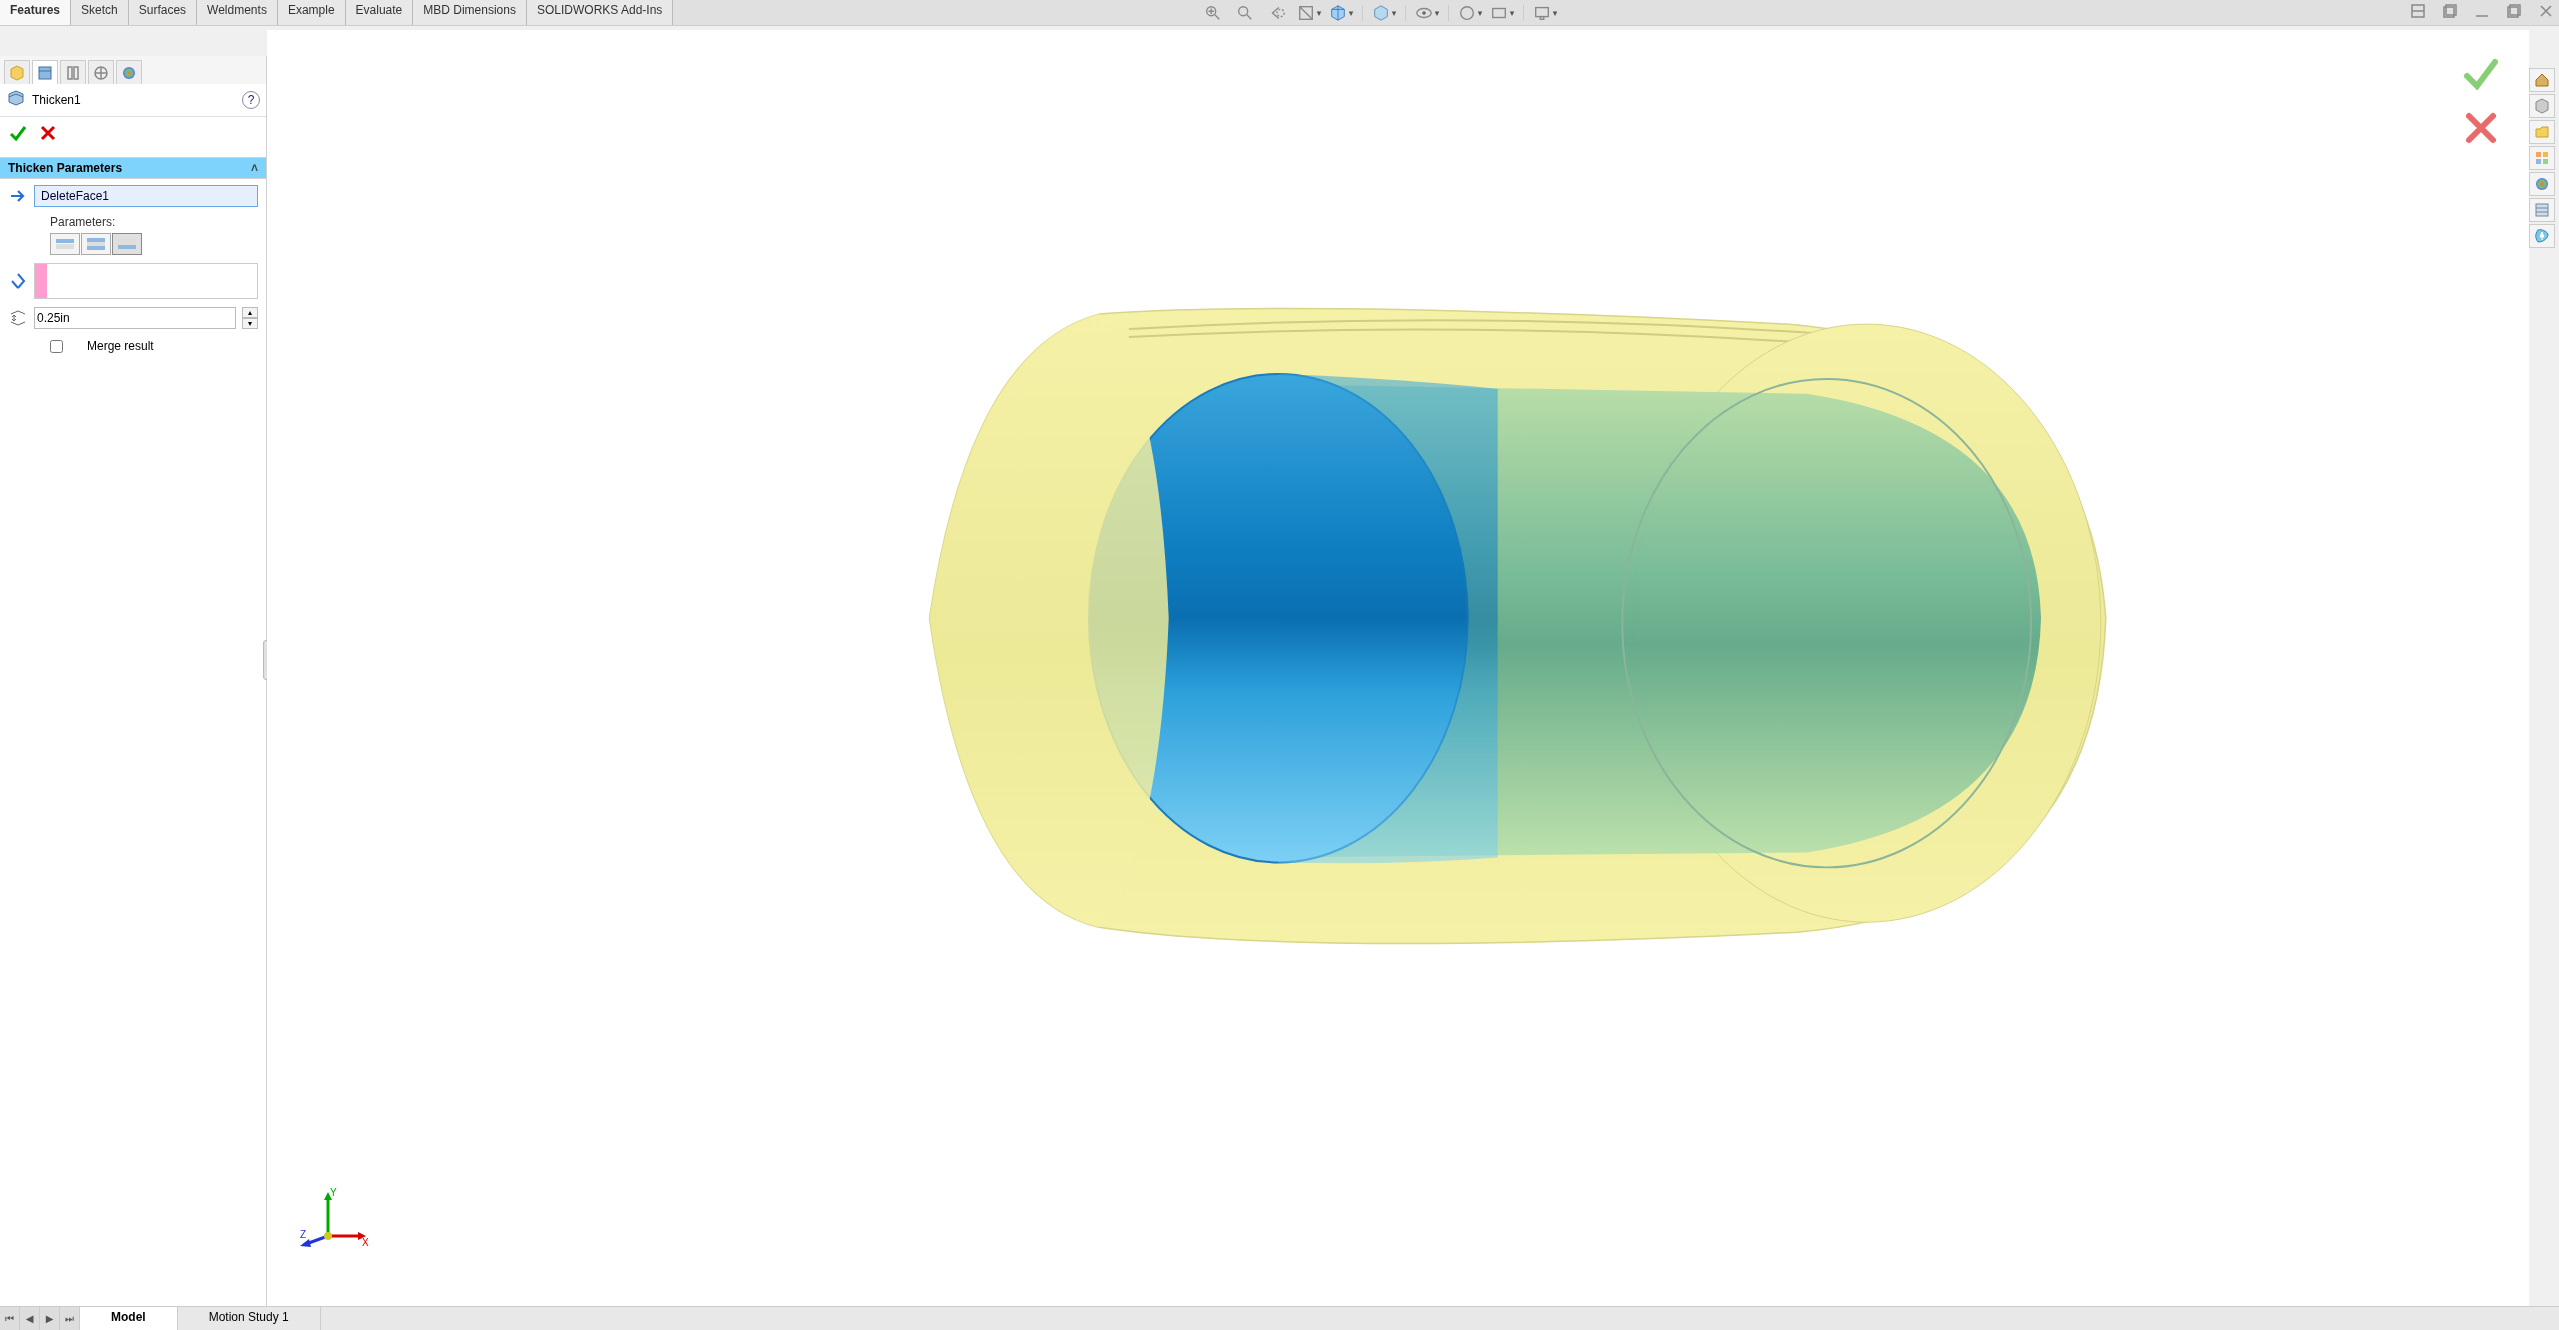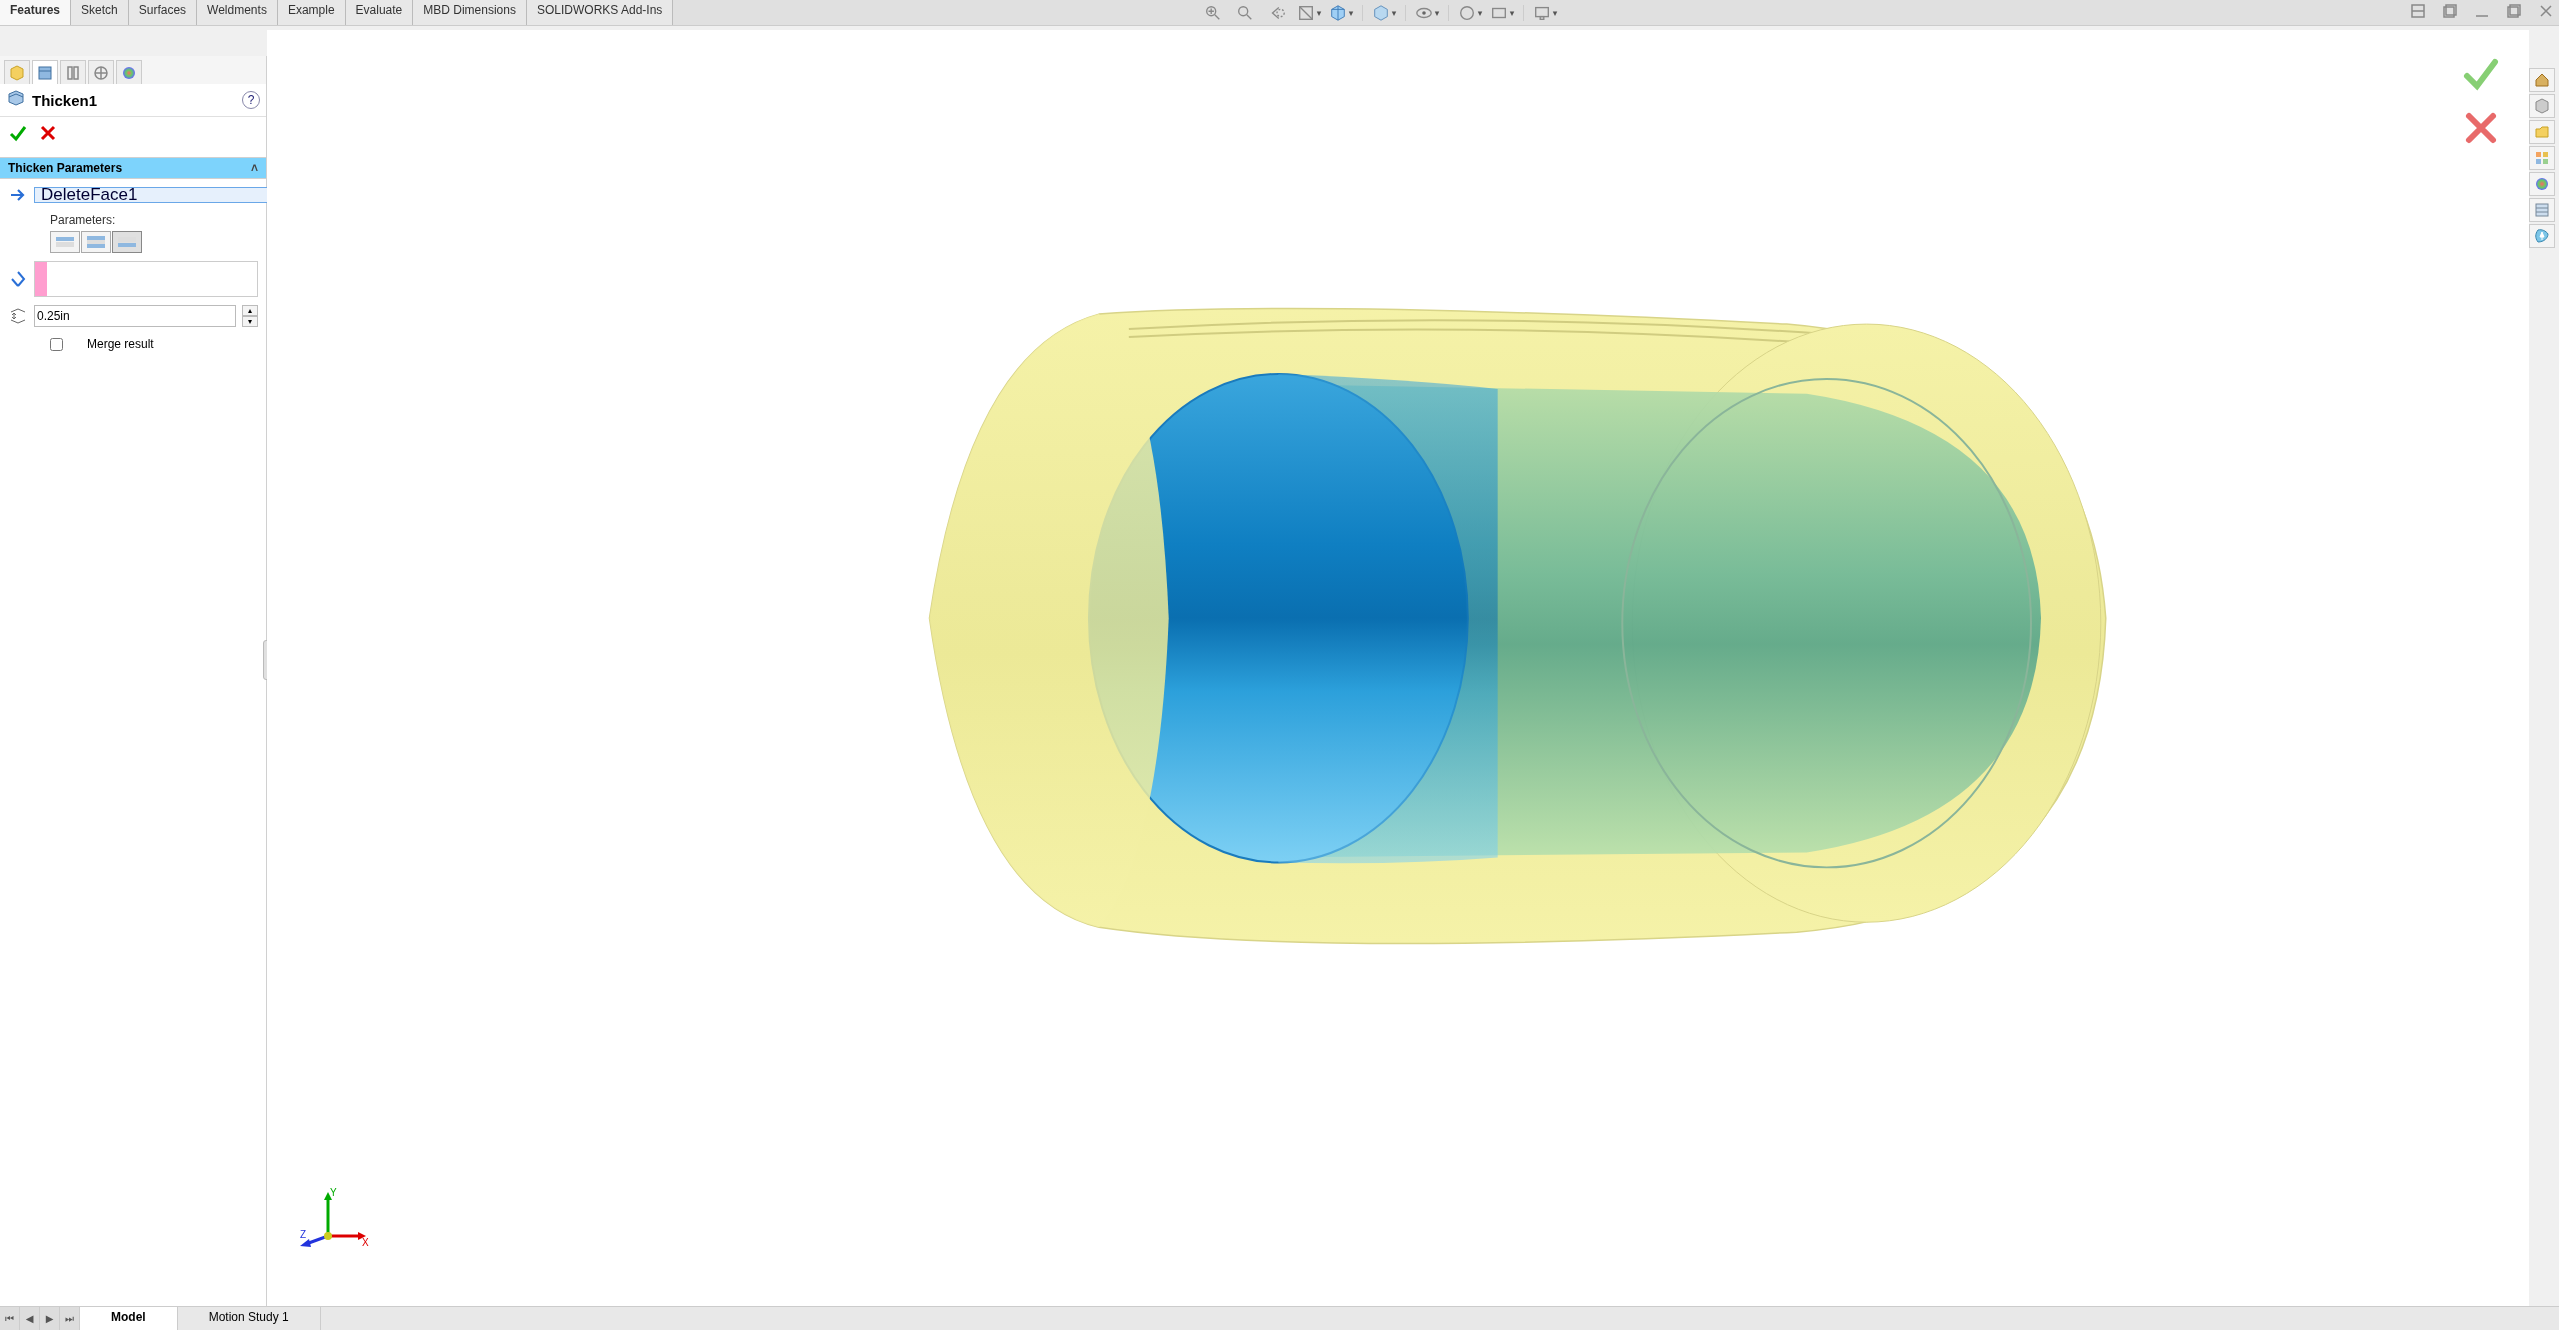--- a/index.html
+++ b/index.html
@@ -27,35 +27,35 @@
 .doc-item { display: flex; align-items: center; gap: 4px; font-size: 12px; color: #333; cursor: pointer; }
 .part-icon { display:inline-block; }
 
 
 .left-panel { position: absolute; top: 56px; left: 0; width: 267px; height: calc(100% - 56px - 24px); background: #fff; border-right: 1px solid #d0d0d0; }
 .lp-tabs { display: flex; gap: 2px; padding: 4px 4px 0 4px; background:#f5f5f5; }
 .lp-tab { width: 26px; height: 24px; border: 1px solid #ccc; border-bottom: none; background: #eee; display:flex; align-items:center; justify-content:center; cursor:pointer; }
 .lp-tab.active { background: #fff; }
 
 .feature-header { display:flex; align-items:center; gap:6px; padding: 4px 6px; border-bottom:1px solid #e0e0e0; }
-.feature-header .title { font-weight: bold; font-size: 15px; flex:1; }
+.feature-header .title { font-weight: normal; font-size: 12px; flex:1; }
 .help-q { width:18px; height:18px; border:1px solid #88a; border-radius:50%; color:#227; font-size:12px; display:flex; align-items:center; justify-content:center; cursor:pointer; }
 
 .ok-cancel { display:flex; gap:10px; padding: 6px 8px 10px 8px; }
 .ok-cancel .ok { color: #0a0; cursor:pointer; }
 .ok-cancel .cancel { color: #c00; cursor:pointer; }
 
 .params-head { display:flex; align-items:center; justify-content:space-between; background:#7dd3fc; padding:3px 8px; font-weight:bold; font-size:12px; border-top:1px solid #d0d0d0; border-bottom:1px solid #d0d0d0; }
 .collapse-arrow { cursor:pointer; color:#444; }
 
 .param-body { padding: 6px 8px; }
 .row { display:flex; align-items:center; gap:6px; margin-bottom:8px; }
 .row-label { font-size: 12px; color:#333; margin-left: 42px; margin-bottom: 4px; }
 .blue-arrow { width:20px; height:20px; display:flex; align-items:center; justify-content:center; }
-.sel-box { flex:1; height:16px; border:1px solid #6aa7e8; background:#e6f0fc; font-size:17px; padding:2px 6px; color:#003; }
+.sel-box { flex:1; height:22px; border:1px solid #6aa7e8; background:#e6f0fc; font-size:12px; padding:2px 6px; color:#003; }
 
 .dir-group { display:flex; gap:1px; margin-left: 42px; margin-bottom:8px; }
 .dir-btn { width:30px; height:22px; border:1px solid #aaa; background:#f4f4f4; display:flex; align-items:center; justify-content:center; cursor:pointer; }
 .dir-btn.active { background:#e0e0e0; border-color:#888; }
 
 .pink-box { flex:1; height:36px; border:1px solid #ccc; display:flex; }
 .pink-strip { width:12px; background:#ff9ecf; }
 .pink-inner { flex:1; background:#fff; }
 
 .dim-row { display:flex; align-items:center; gap:6px; }

